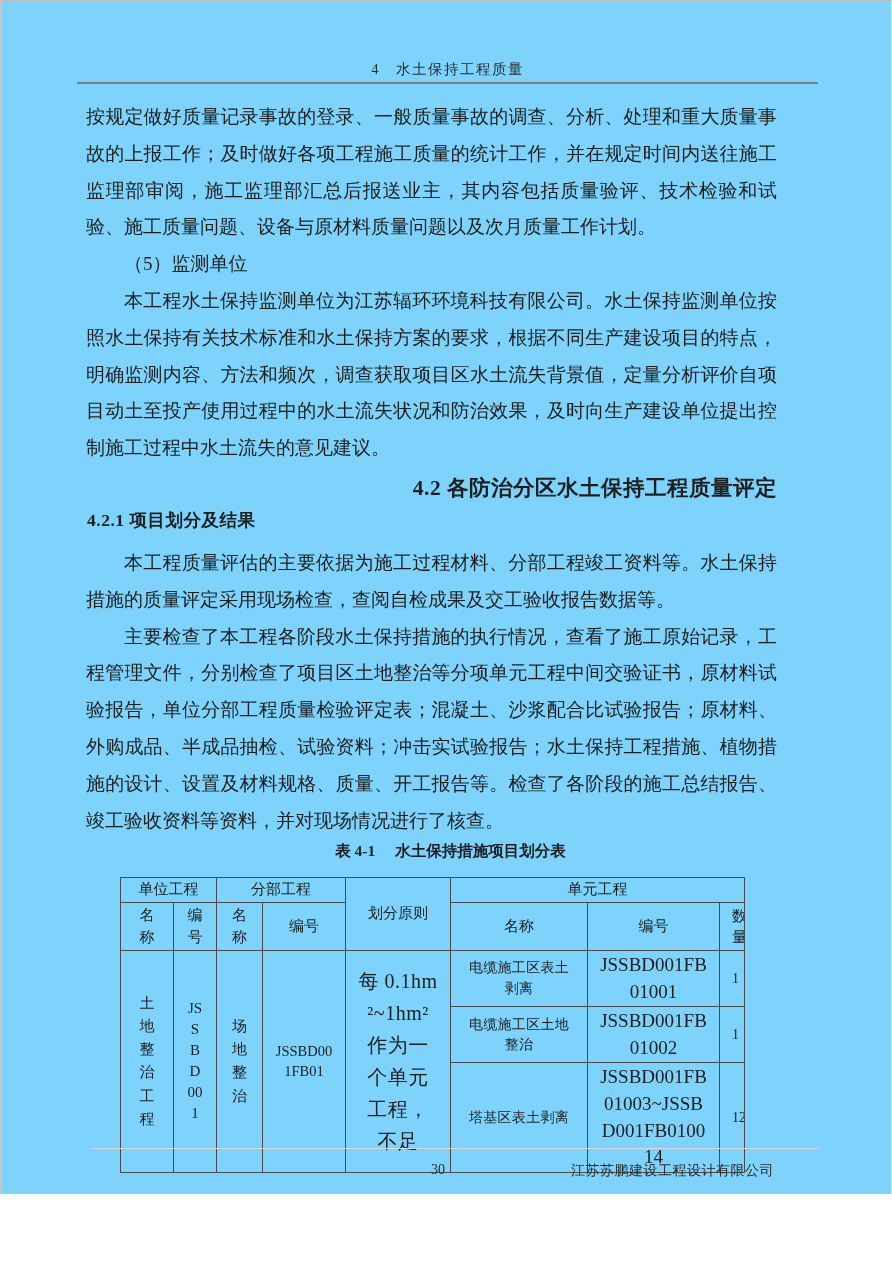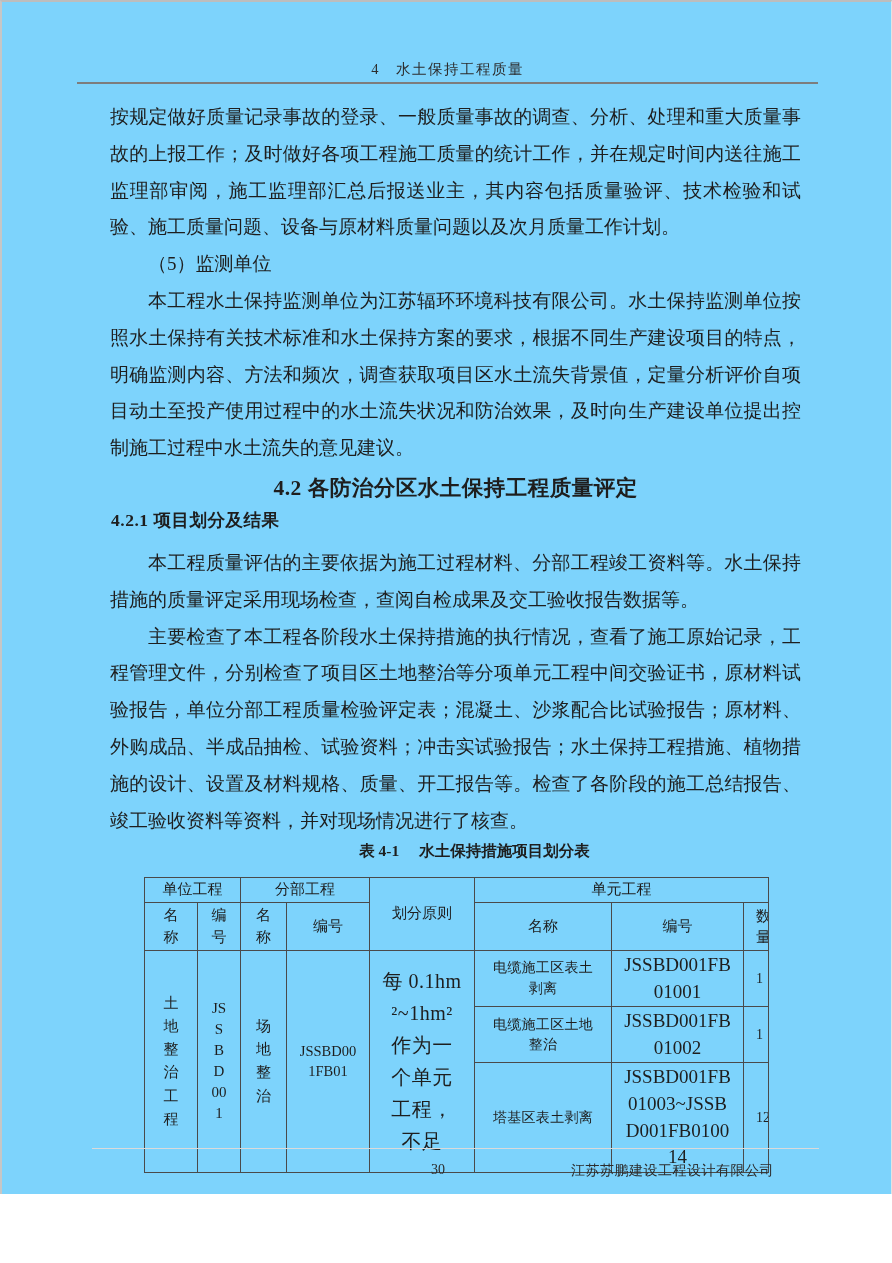--- a/index.html
+++ b/index.html
@@ -22,31 +22,31 @@
     border-bottom:2px solid #7d7d7d;
   }
   .doc-header .title {
     position:absolute; bottom:3px; left:0; right:0;
     text-align:center; font-size:14.5px; letter-spacing:1.5px; color:#2c2c2c;
     white-space:pre;
   }
 
   
   .content {
-    position:absolute; top:97px; left:108px; width:691px;
+    position:absolute; top:97px; left:84px; width:691px;
     font-size:19px; line-height:36.8px;
     text-align:justify;
   }
   .content p { margin:0; text-indent:38px; }
   .content p.noindent { text-indent:0; }
   .content .item-line { margin:0; text-indent:38px; }
 
   h1.sec {
     font-size:21.5px; line-height:30px; font-weight:bold;
-    margin:6px 0 4px 0; text-align:center; letter-spacing:0.5px;font-family:Liberation Serif, serif;
+    margin:6px 0 4px 0; text-align:right; letter-spacing:0.5px;font-family:Liberation Serif, serif;
   }
   h2.subsec {
     font-size:17.5px; line-height:26px; font-weight:bold;
     margin:0 0 12px 1px; text-align:left; letter-spacing:0.5px;
   }
 
   
   .tbl-caption {
     margin:8px 0 0 0; line-height:24px;
     text-align:center; font-weight:bold; font-size:15.5px; text-indent:0;

